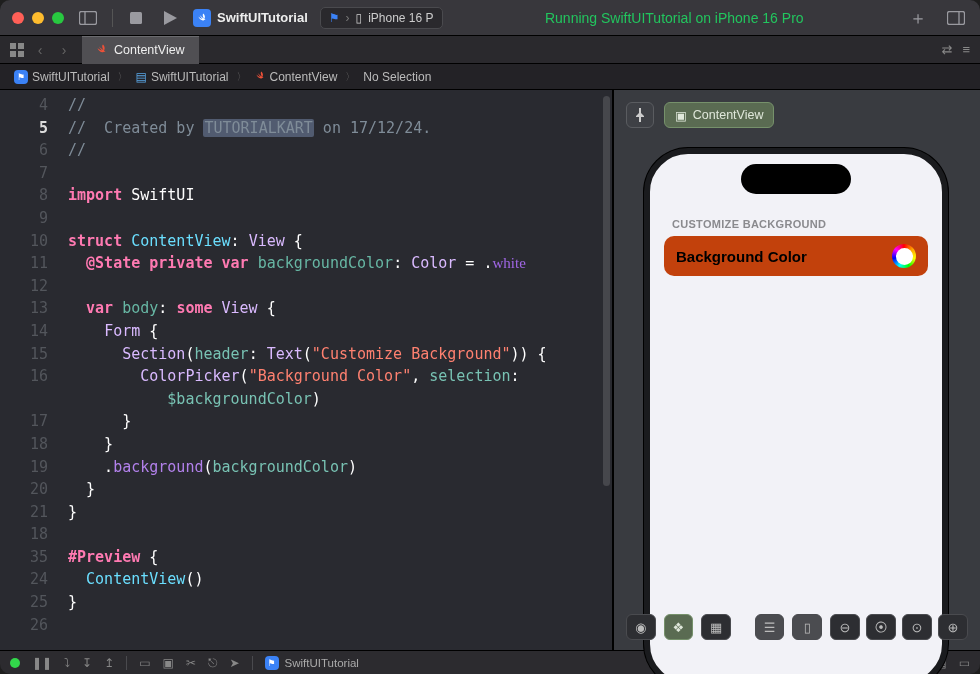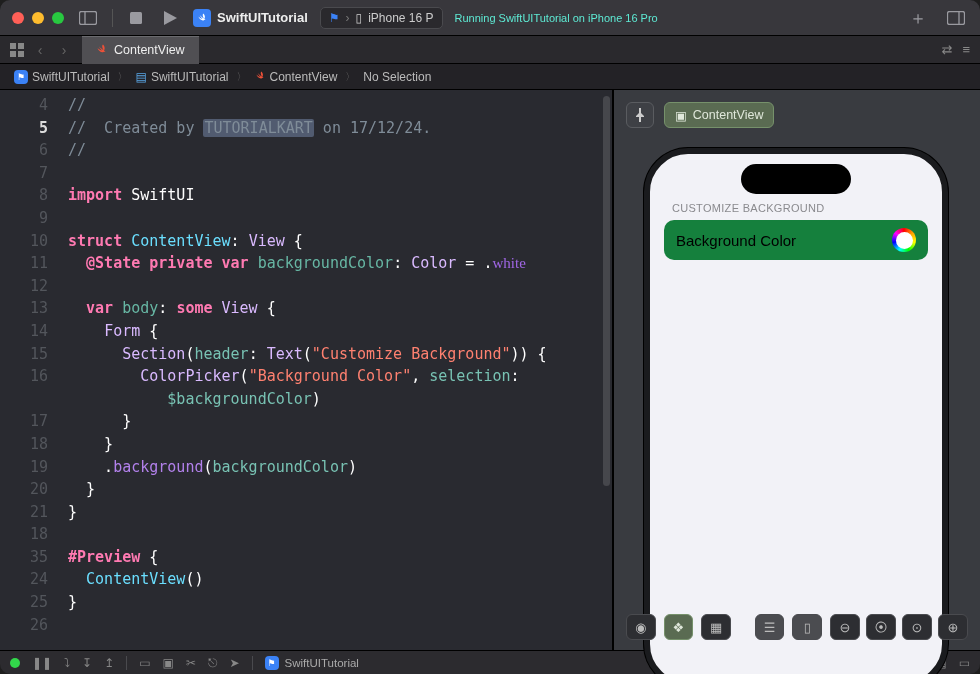--- a/index.html
+++ b/index.html
@@ -31,21 +31,21 @@
   .scheme {
     display:flex; align-items:center; gap:6px;
     color:#eee; font-size:13px; font-weight:600;
   }
   .app-icon { width:18px; height:18px; background:#3b82f6; border-radius:4px; display:flex; align-items:center; justify-content:center; color:white; font-size:11px;}
   .dest-pill {
     background:#2a292d; border:1px solid #4a4a4e; border-radius:5px;
     height:22px; display:flex; align-items:center; padding:0 8px;
     font-size:12px; color:#ccc; gap:6px;
   }
-  .status-text { flex:1; text-align:left; font-size:11px; color:#5eead4; }
+  .status-text { flex:1; text-align:center; font-size:14px; color:#22c55e; }
   .rspace { display:flex; gap:14px; align-items:center; margin-left:auto;}
 
   
   .tabbar {
     height: 28px; background:#2a292d; display:flex; align-items:center;
     border-bottom:1px solid #000;
   }
   .tabbar-left { display:flex; align-items:center; gap:4px; padding:0 8px;}
   .nav-arrow { width:20px; color:#666; font-size:14px; text-align:center;}
   .file-tab {
@@ -108,24 +108,24 @@
   }
   .phone {
     position:absolute; top:58px; left:30px; width:304px; height:540px;
     background:#f2f2f7; border-radius:44px; border:6px solid #1a1b1e;
     box-shadow:0 0 0 1px #000; overflow:hidden;
   }
   .notch {
     position:absolute; top:10px; left:50%; transform:translateX(-50%);
     width:110px; height:30px; background:#000; border-radius:18px;
   }
-  .form-area { position:absolute; top:48px; left:14px; right:14px; }
+  .form-area { position:absolute; top:64px; left:14px; right:14px;font-weight:bold; }
   .section-header { font-size:11px; color:#8a8a8e; letter-spacing:0.3px; padding:0 8px 6px 8px;}
   .form-row {
-    background:#15803d; border-radius:10px; height:40px;
+    background:#c2410c; border-radius:10px; height:40px;
     display:flex; align-items:center; justify-content:space-between;
     padding:0 12px; font-size:15px; color:#000;
   }
   .color-well {
     width:24px; height:24px; border-radius:50%;
     background: conic-gradient(red,orange,yellow,lime,cyan,blue,magenta,red);
     position:relative;
   }
   .color-well::after{
     content:""; position:absolute; inset:3.5px; border-radius:50%; background:#fff;

